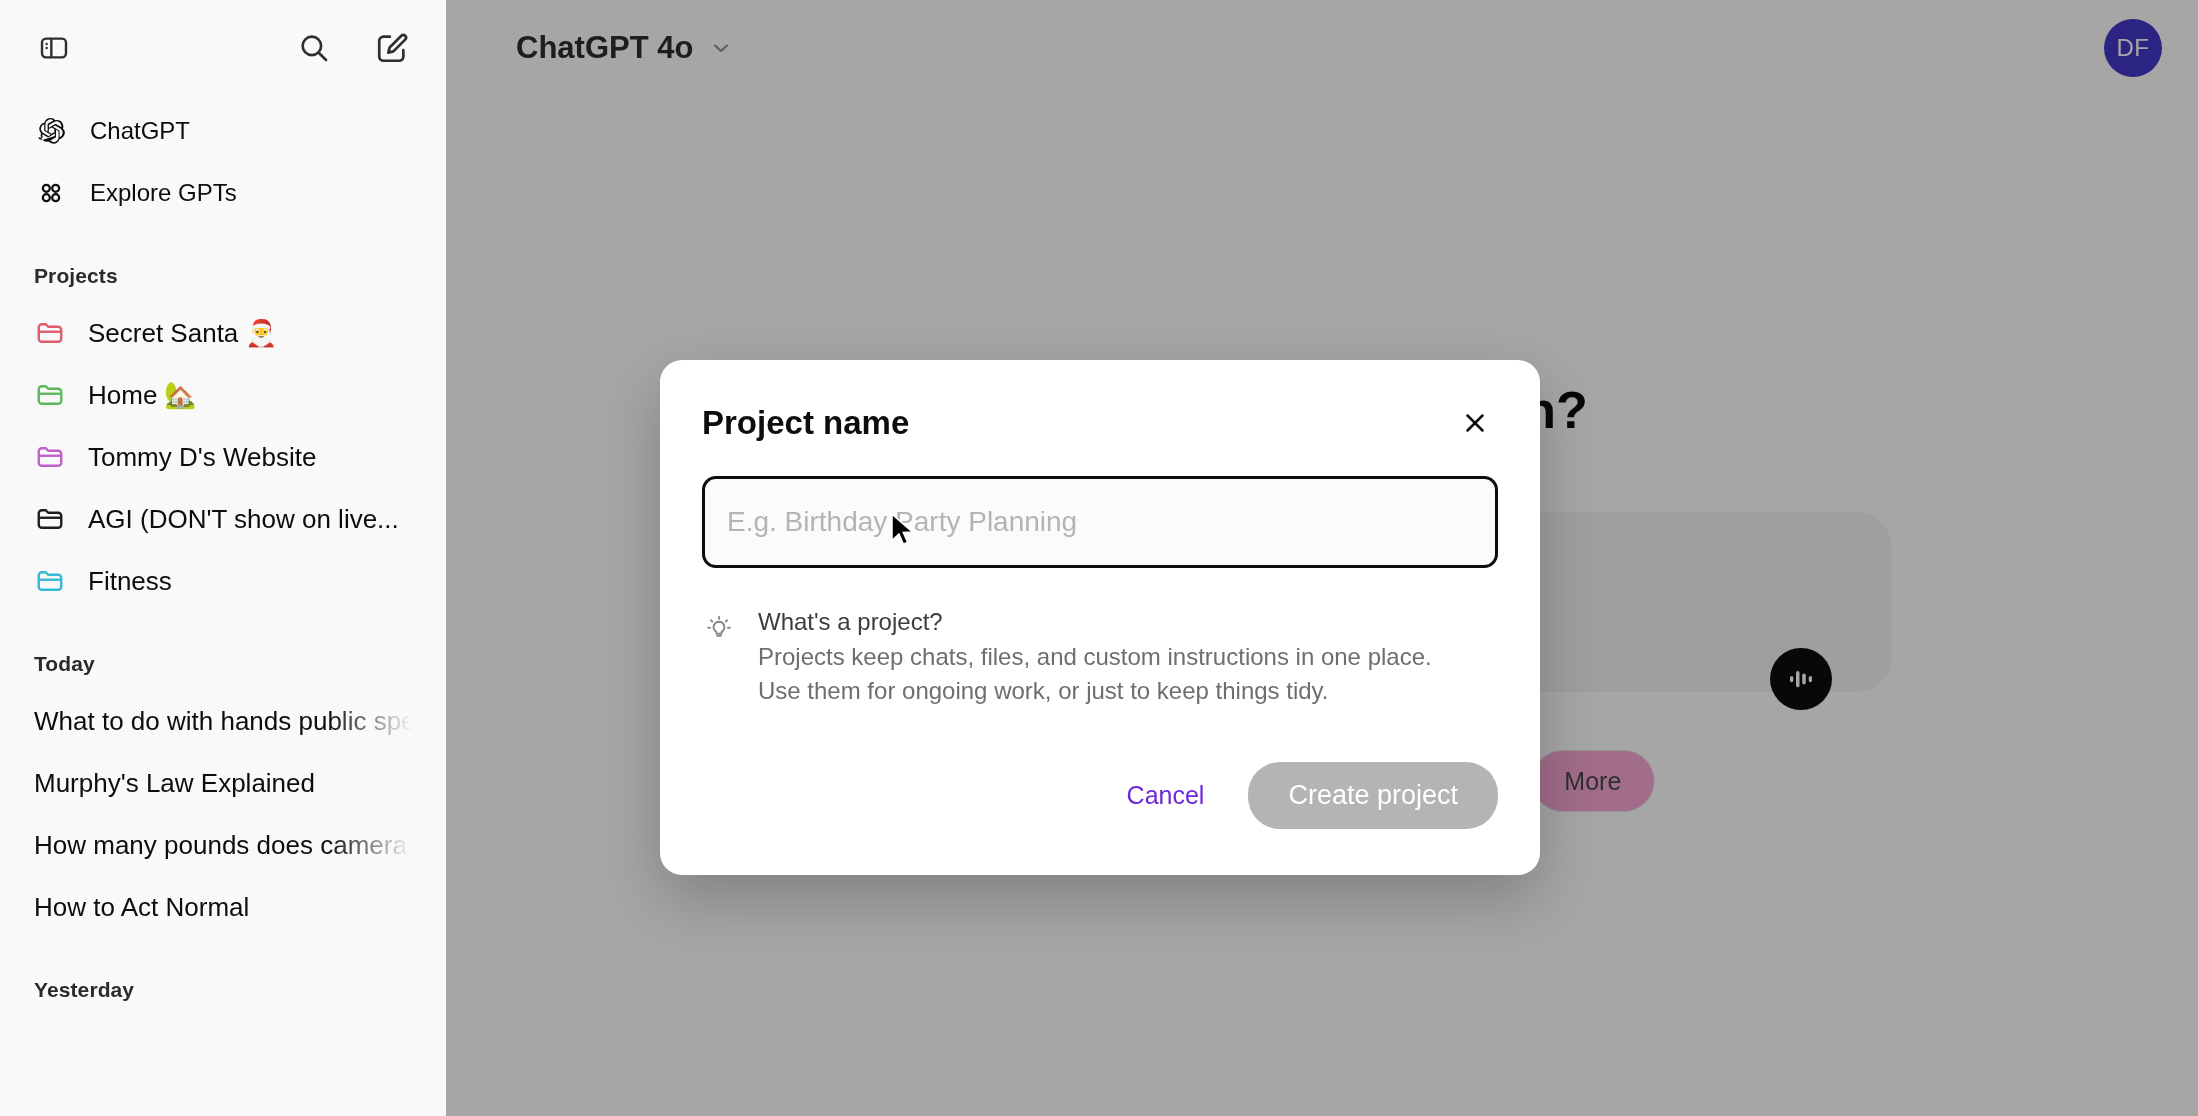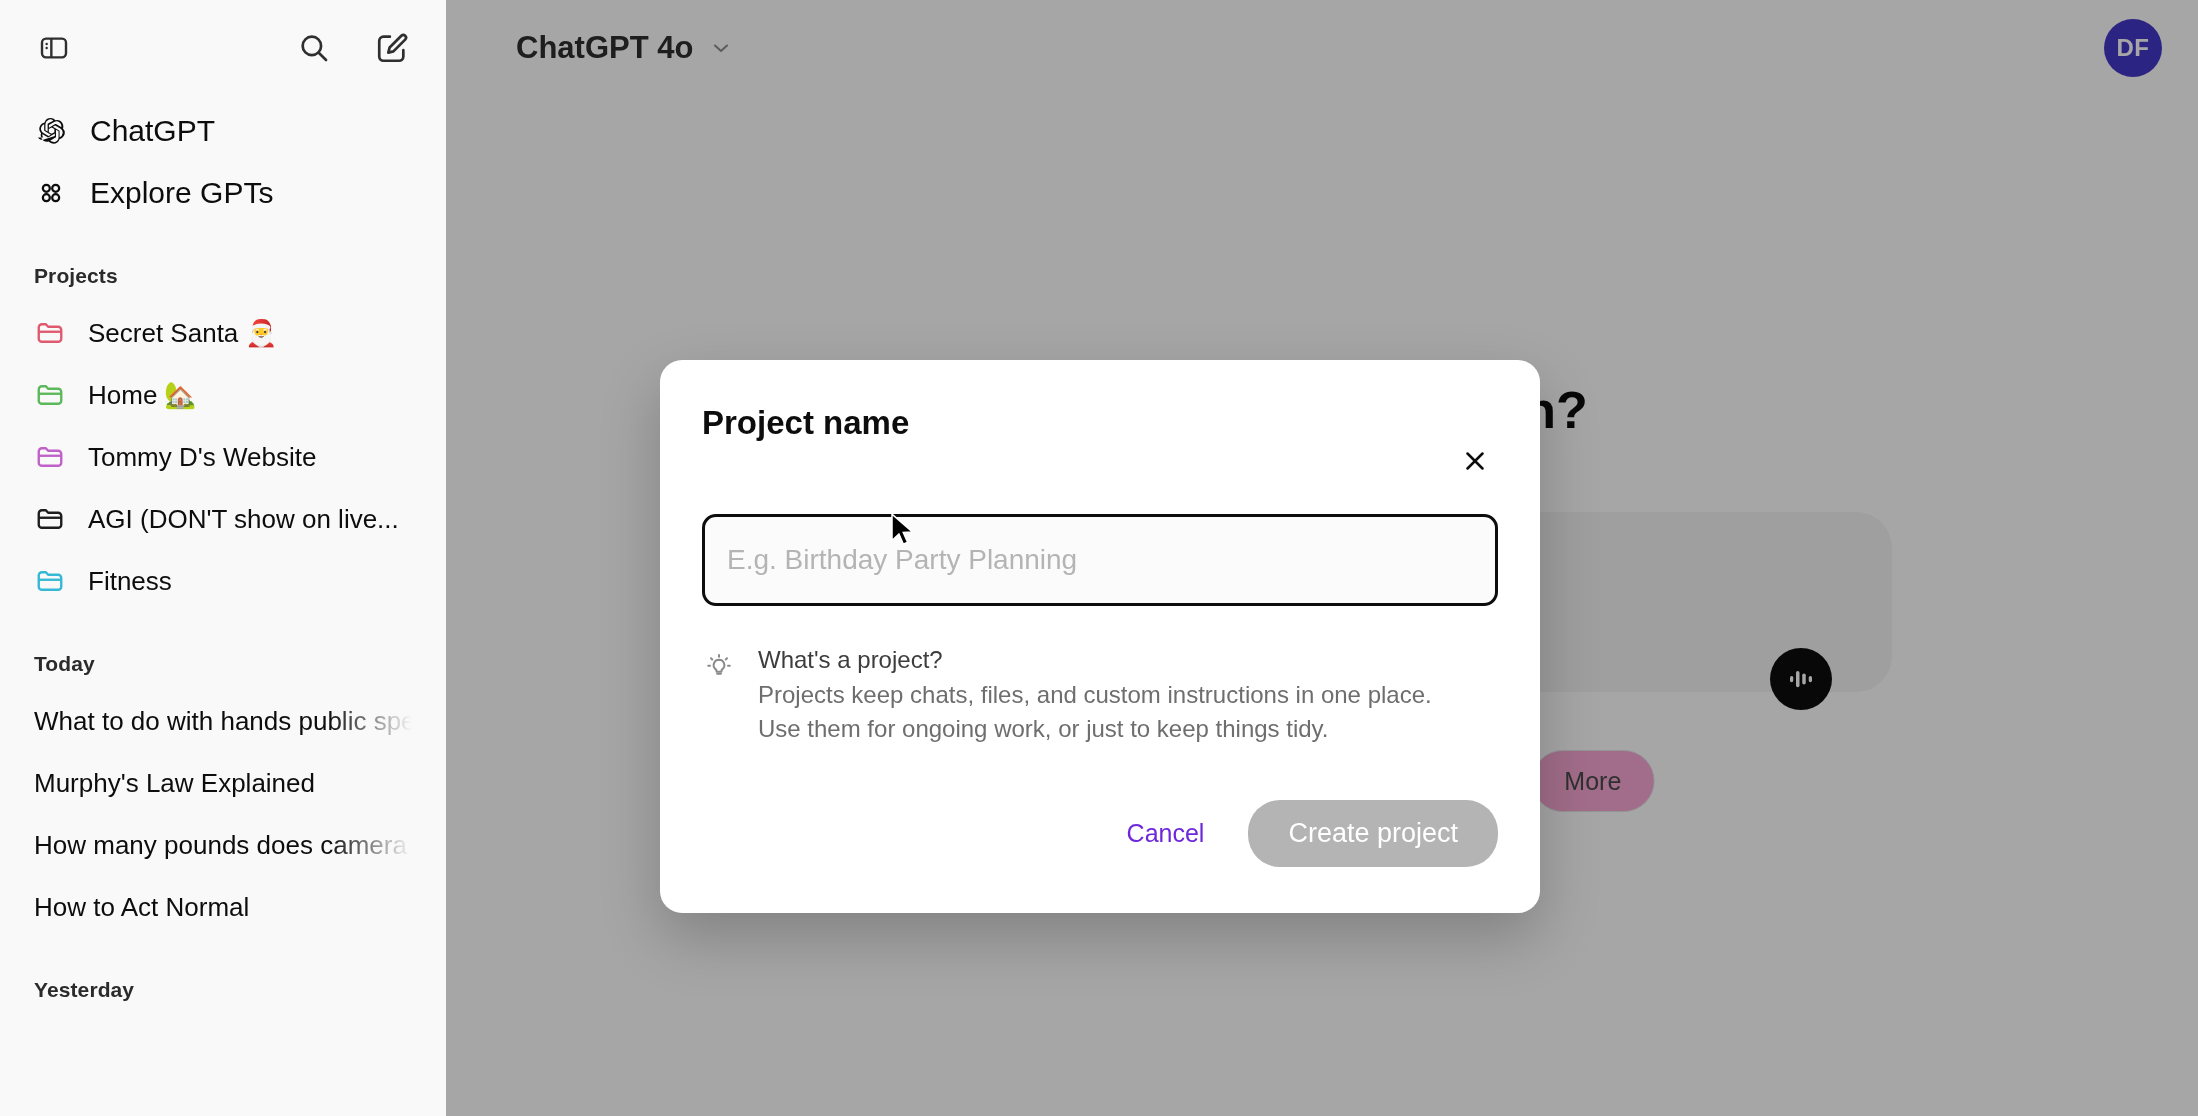--- a/index.html
+++ b/index.html
@@ -43,21 +43,21 @@
 
   .sb-nav { padding:0 16px; margin-top:4px; }
   .nav-item {
     display:flex; align-items:center;
     gap:22px;
     height:62px;
     padding:0 18px;
     border-radius:12px;
     cursor:pointer;
     color:#0d0d0d;
-    font-size:30px;
+    font-size:24px;
   }
   .nav-ico { width:34px; height:34px; display:flex; align-items:center; justify-content:center; flex:0 0 34px; }
   .nav-ico svg { display:block; }
 
   .sb-section-title {
     font-size:21px;
     font-weight:bold;
     color:#2b2b2b;
     padding:0 34px;
     margin-top:40px;
@@ -128,21 +128,21 @@
     cursor:pointer;
   }
   .chev { color:#8f8f8f; display:flex; }
   .avatar {
     margin-left:auto;
     width:58px; height:58px;
     border-radius:50%;
     background:#4338ca;
     color:#ffffff;
     display:flex; align-items:center; justify-content:center;
-    font-size:24px; font-weight:bold;
+    font-size:24px; font-weight:normal;
     letter-spacing:0.5px;
     cursor:pointer;
   }
 
   .hero {
     position:absolute;
     left:0; right:0;
     top:380px;
     text-align:center;
   }
@@ -212,21 +212,20 @@
     background:#ffffff;
     border-radius:22px;
     box-shadow:0 24px 60px rgba(0,0,0,0.22);
     z-index:60;
     overflow:hidden;
   }
   .modal-head {
     display:flex;
     align-items:flex-start;
     padding:44px 42px 0 42px;
-    flex-direction:column;
   }
   .modal-title {
     font-size:33px;
     font-weight:bold;
     color:#0d0d0d;
   }
   .modal-close {
     margin-left:auto;
     width:46px; height:46px;
     display:flex; align-items:center; justify-content:center;

